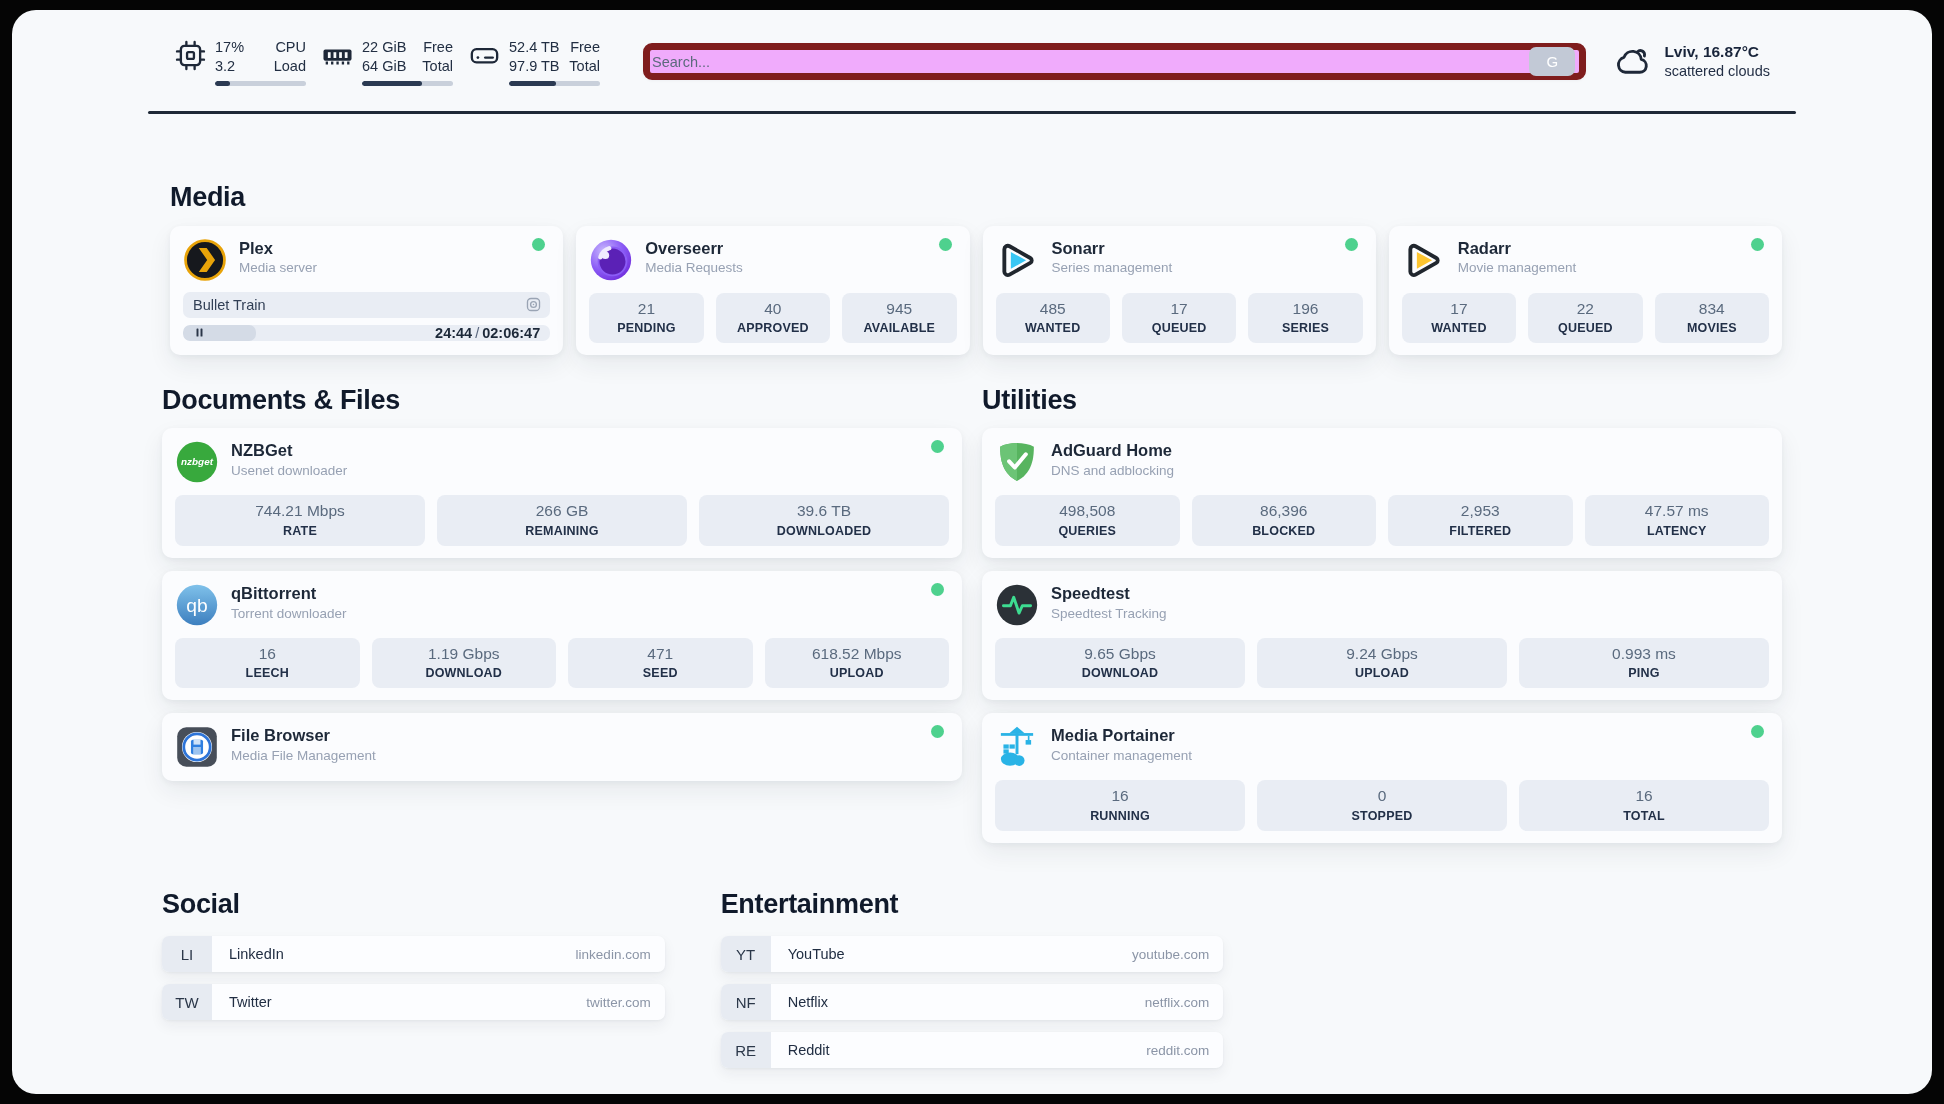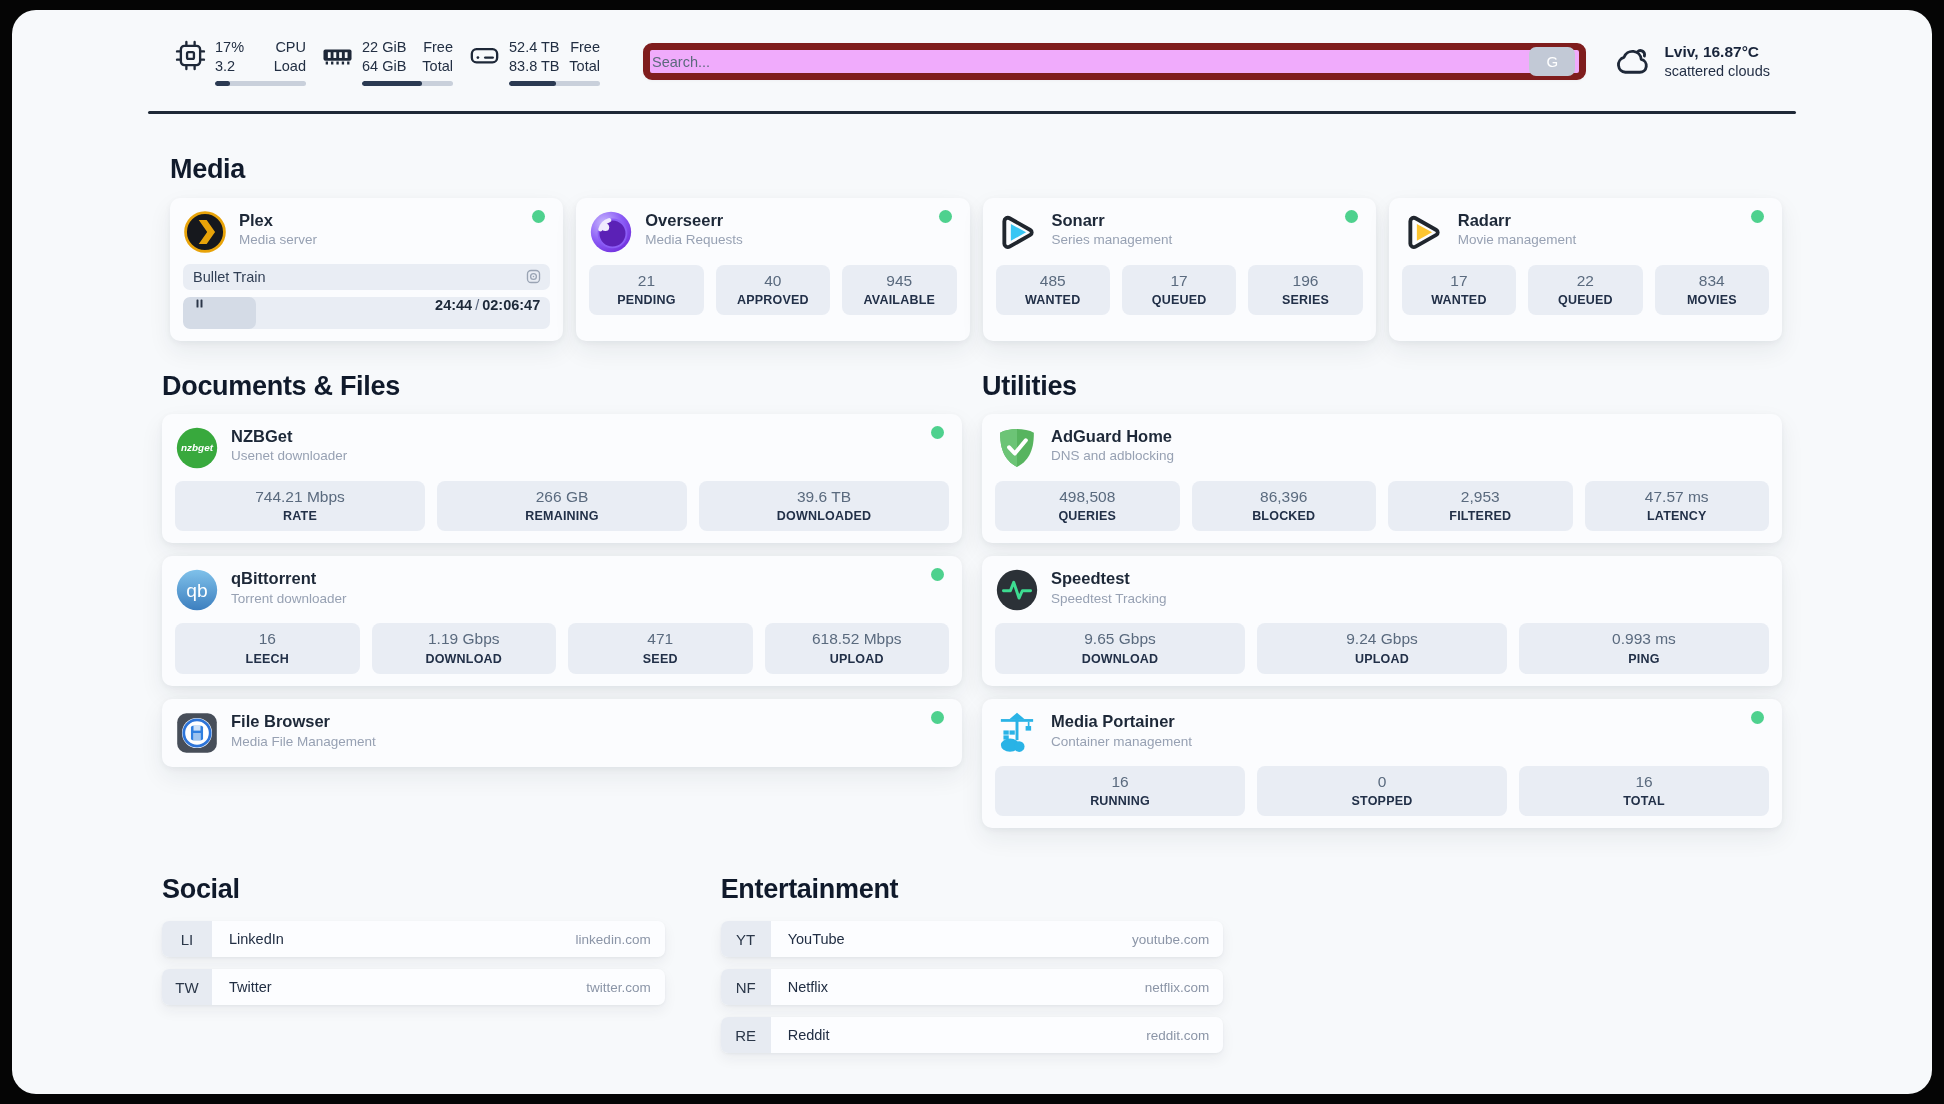--- a/index.html
+++ b/index.html
@@ -32,21 +32,21 @@
 
   .weather { display:flex; align-items:center; gap:12px; }
   .weather .icon { width:38px; height:38px; }
   .weather-title { font-size:15.5px; font-weight:700; color:#18243a; line-height:1.3; }
   .weather-sub { font-size:14.5px; color:#243046; line-height:1.3; }
 
   .divider { height:3px; background:#1f2937; margin:25px -14px 0 -14px; border-radius:2px; }
 
   
   .section-title { font-size:27px; font-weight:700; color:#101a2b; letter-spacing:-.3px; }
-  .media-section { margin-top:40px;padding-left:8px; }
+  .media-section { margin-top:68px;padding-left:8px; }
   .media-grid { display:grid; grid-template-columns:repeat(4,1fr); gap:13px; margin-top:13px; }
 
   .main-grid { display:grid; grid-template-columns:1fr 1fr; gap:20px; margin-top:30px; }
   .card-stack { margin-top:12px; display:flex; flex-direction:column; gap:13px; }
 
   
   .card { background:#fbfcfe; border-radius:10px; padding:12px 13px;
           box-shadow:0 10px 24px rgba(27,38,59,.07), 0 2px 6px rgba(27,38,59,.05); }
   .card-head { display:flex; gap:12px; }
   .app-icon { width:44px; height:44px; flex:none; }
@@ -60,22 +60,22 @@
   .stat { flex:1; background:#e9edf4; border-radius:8px; text-align:center; padding:7px 4px; }
   .stat-value { font-size:15.5px; color:#5a6a7e; line-height:1.2; }
   .stat-label { font-size:12.5px; font-weight:700; color:#223048; margin-top:3px;
                 letter-spacing:.2px; line-height:1.2; }
 
   
   .player-track { display:flex; align-items:center; background:#e9edf4; border-radius:7px;
                   height:26px; padding:0 8px 0 10px; margin-top:10px;
                   font-size:14.5px; color:#313f55;justify-content:center; }
   .track-icon { width:17px; height:17px; margin-left:auto; }
-  .player-bar { position:relative; background:#e9edf4; border-radius:7px; height:32px;
-                margin-top:7px; display:flex; overflow:hidden; }
+  .player-bar { position:relative; background:#e9edf4; border-radius:7px; height:16px;
+                margin-top:7px; display:flex; align-items:center; overflow:hidden; }
   .player-fill { position:absolute; left:0; top:0; bottom:0; background:#d4dbe6; border-radius:7px; }
   .pause { width:13px; height:13px; margin-left:10px; position:relative; }
   .player-time { margin-left:auto; margin-right:10px; position:relative; font-size:14.5px;
                  font-weight:700; color:#1c2838; }
   .player-time .tsep { font-weight:400; color:#55627a; margin:0 3px; }
 
   
   .bookmarks-grid { display:grid; grid-template-columns:1fr 1fr 1fr; gap:56px; margin-top:46px; }
   .bm-row { display:flex; align-items:center; height:36px; background:#fcfdff; border-radius:7px;
             box-shadow:0 6px 14px rgba(27,38,59,.06), 0 1px 3px rgba(27,38,59,.05);
@@ -151,21 +151,21 @@
                 <circle cx="7.2" cy="13.5" r="1" fill="#1e2838" stroke="none"></circle>
                 <path d="M12.5 13.5h5.5" stroke-linecap="round"></path>
               </svg>
             </span>
             <div class="sysstat-body">
               <div class="sysstat-row">
                 <span>52.4 TB</span>
                 <span>Free</span>
               </div>
               <div class="sysstat-row">
-                <span>83.8 TB</span>
+                <span>97.9 TB</span>
                 <span>Total</span>
               </div>
               <div class="sysstat-bar">
                 <div class="sysstat-fill" style="width:52%"></div>
               </div>
             </div>
           </div>
         </div>
       <div class="search">
         <input placeholder="Search..." style="">

